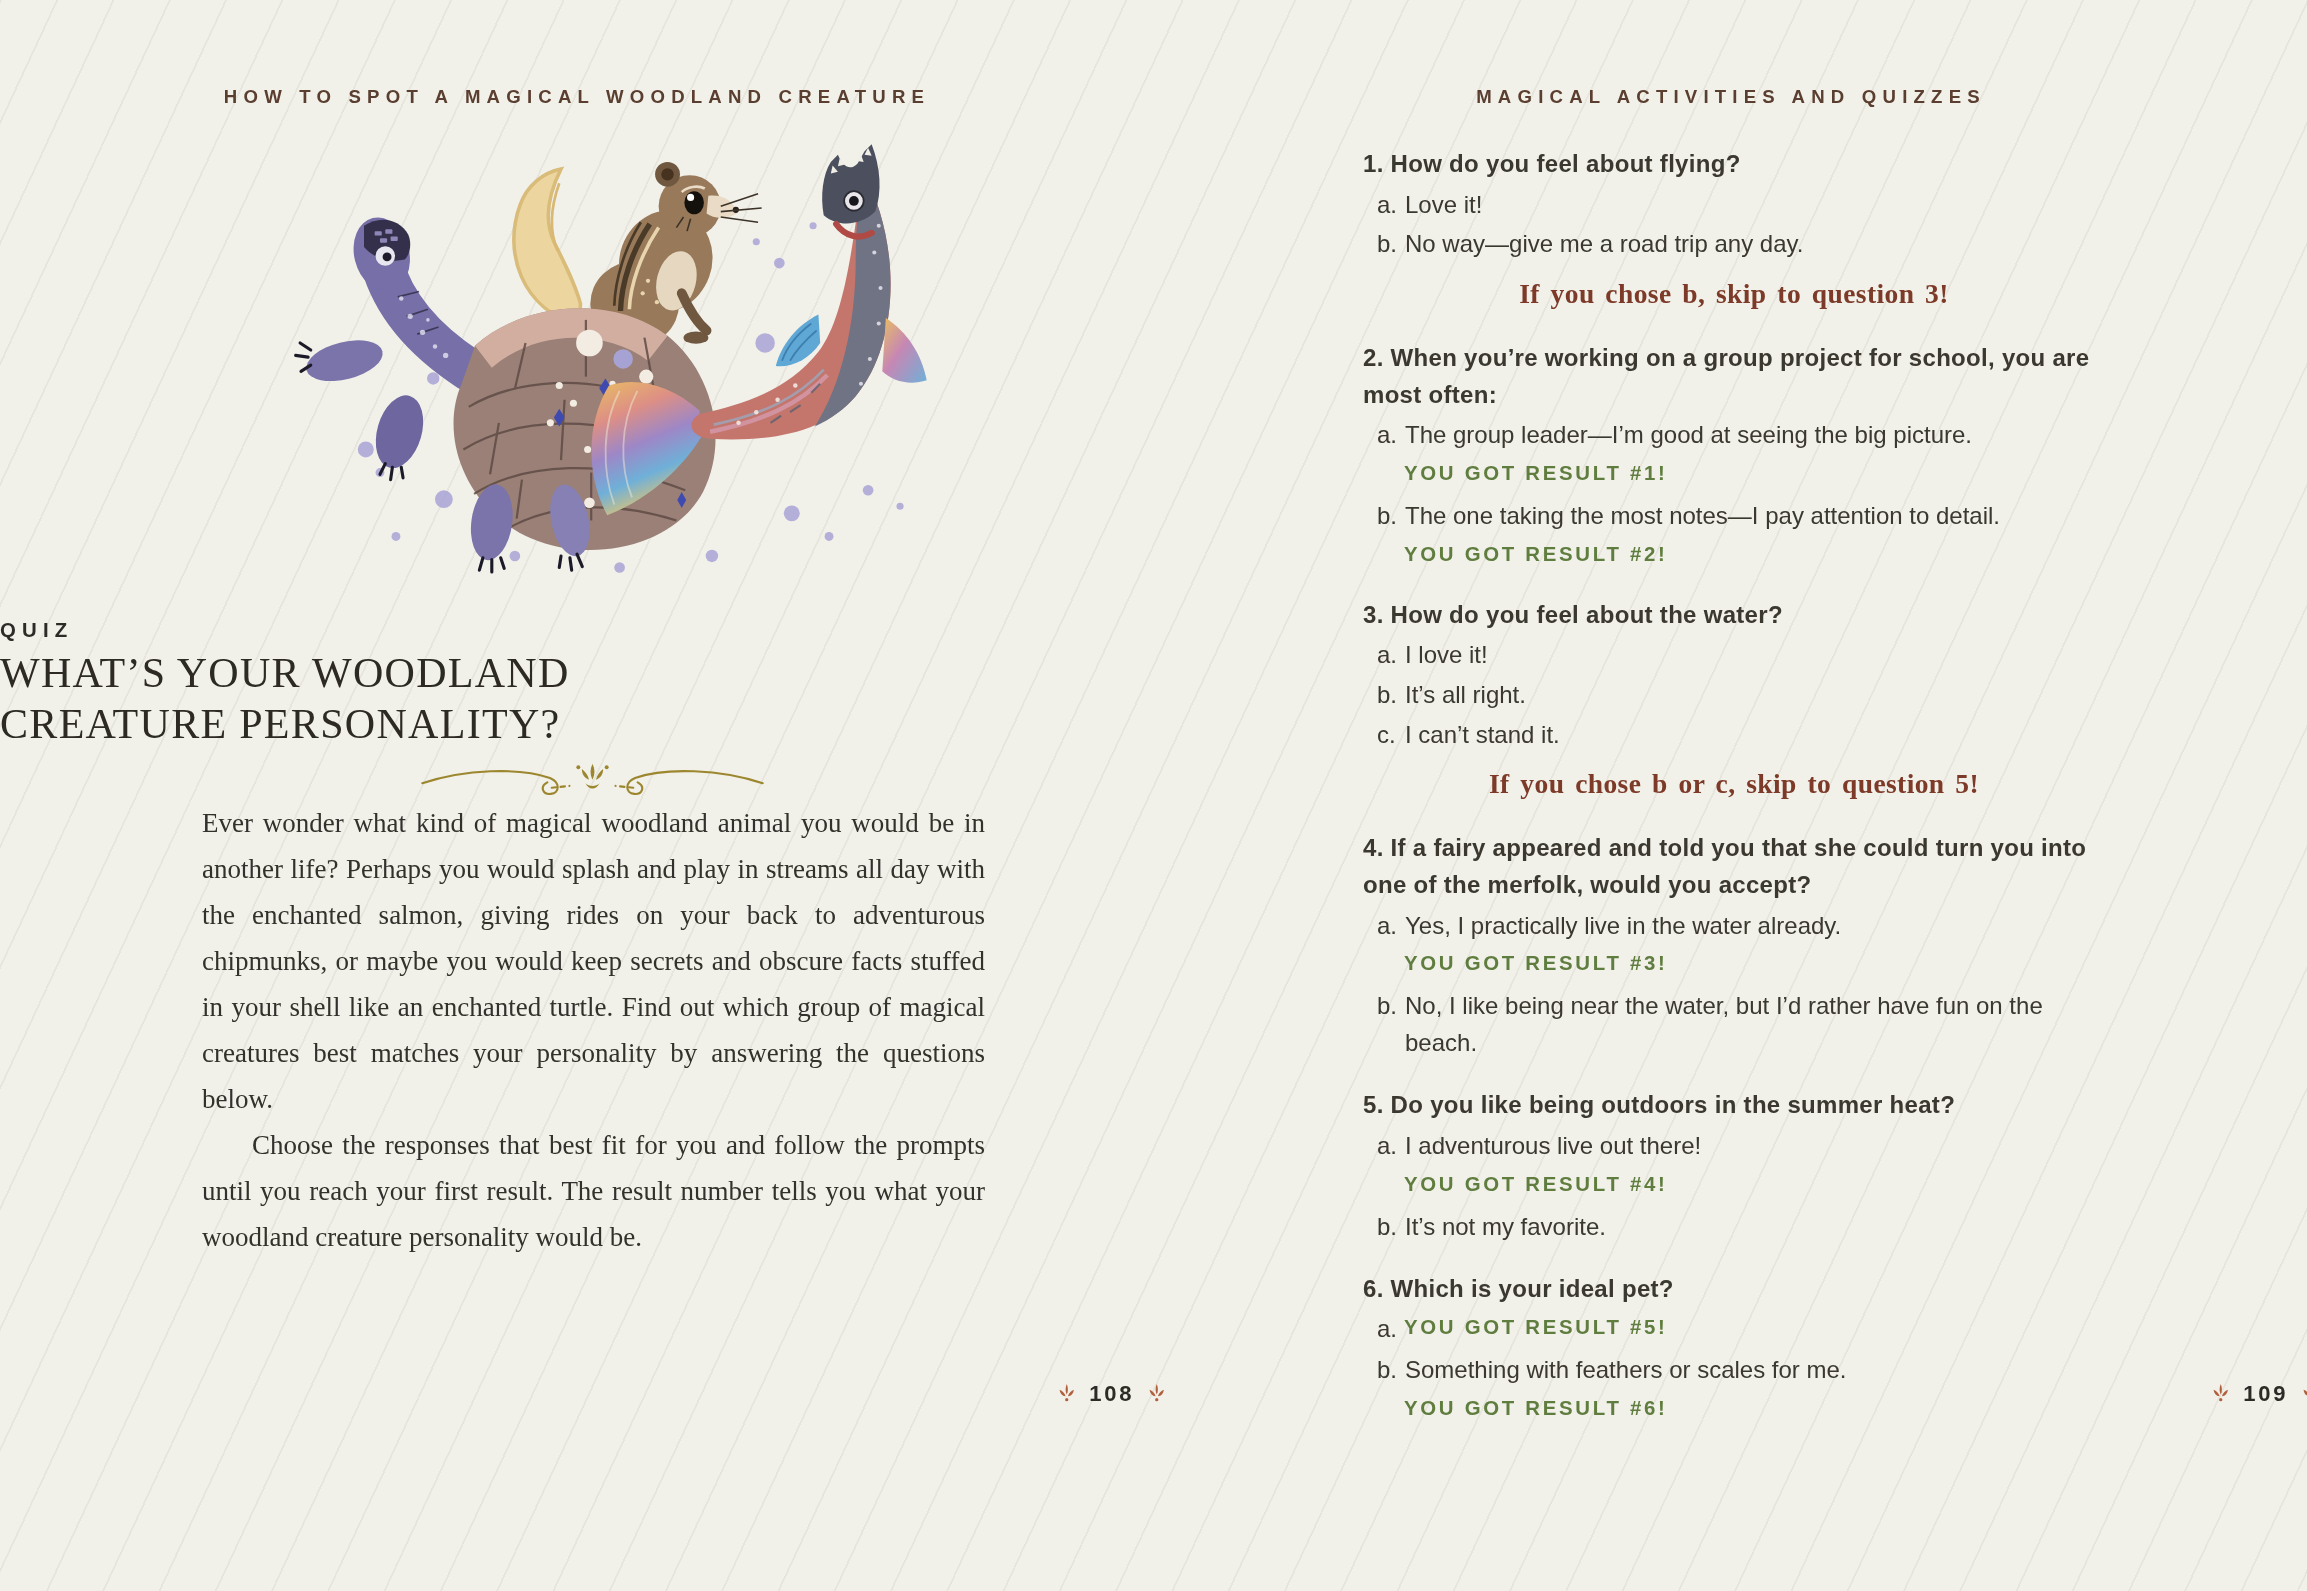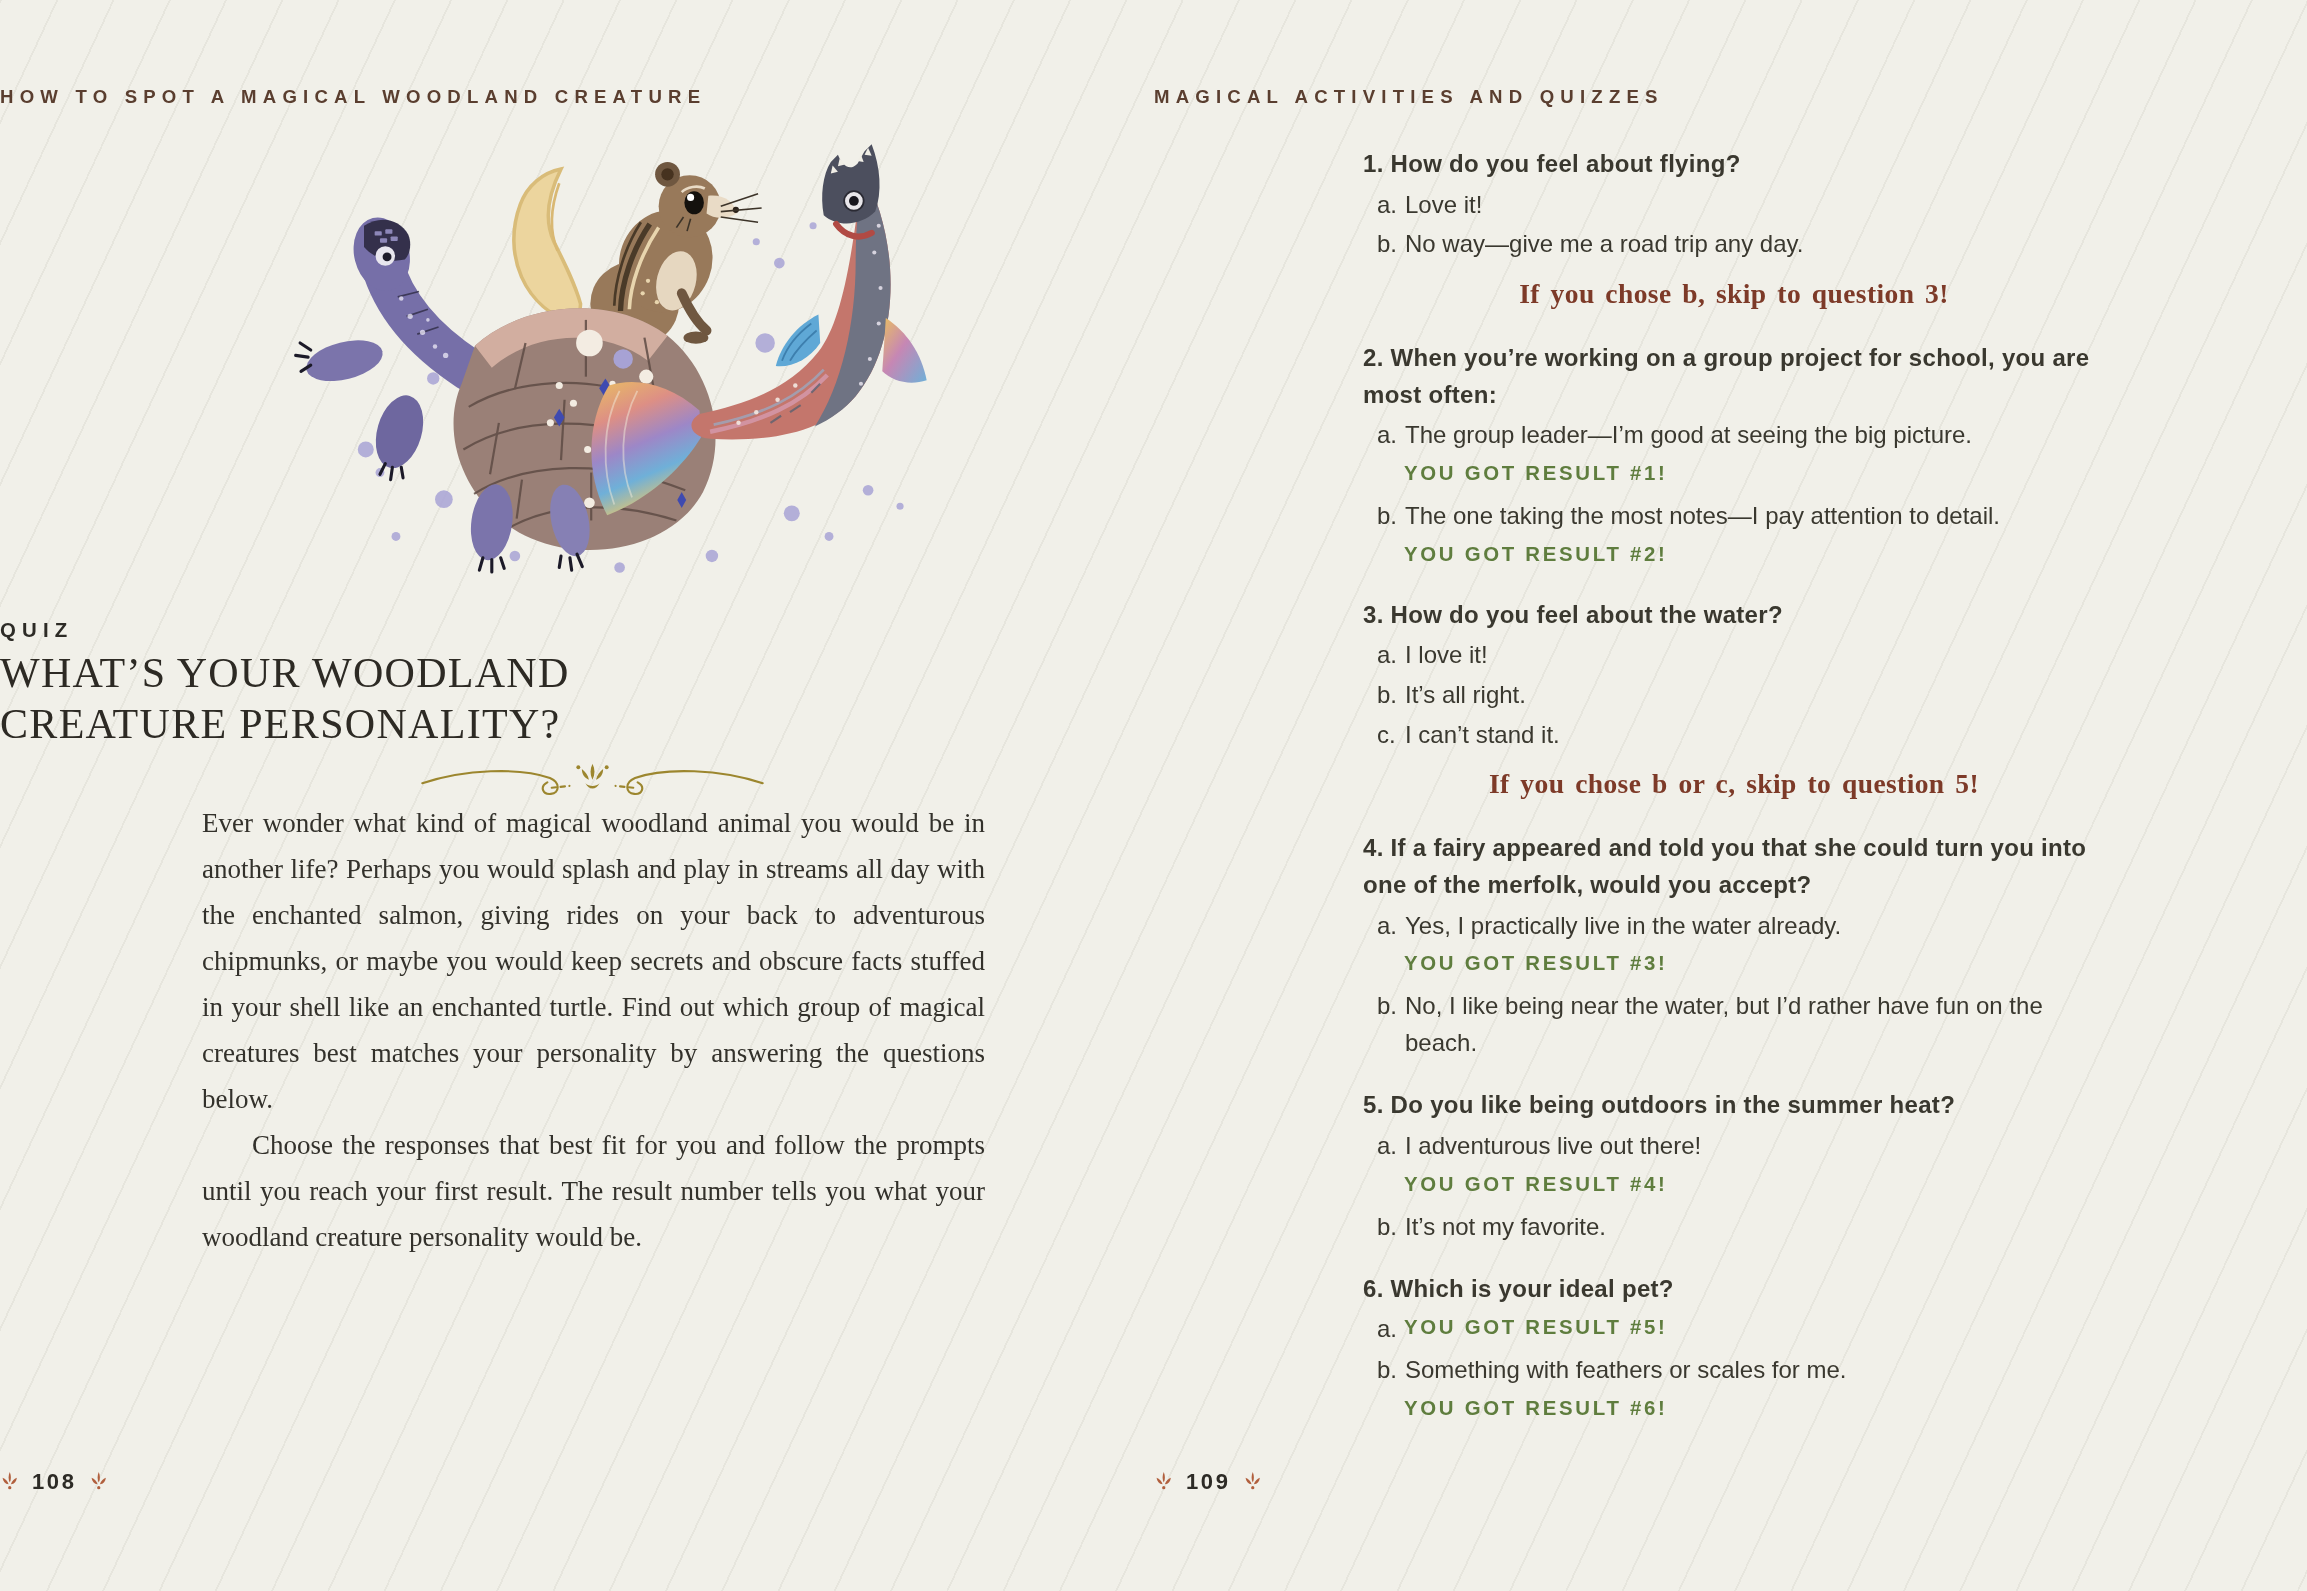--- a/index.html
+++ b/index.html
@@ -12,21 +12,21 @@
   .spread{
     position:relative;width:2307px;height:1592px;
     background:
       repeating-linear-gradient(115deg,
         rgba(176,174,160,0.16) 0px, rgba(176,174,160,0.16) 1.8px,
         rgba(0,0,0,0) 1.8px, rgba(0,0,0,0) 51px),
       #f1f0e9;
   }
   
   .running-head{
-    position:absolute;top:85px;width:1154px;text-align:left;
+    position:absolute;top:85px;width:1154px;text-align:center;
     font:700 18.6px/23px "Liberation Sans",sans-serif;
     letter-spacing:6.2px;color:#5a3e2f;
   }
   .running-head.left{left:0;}
   .running-head.right{left:1154px;}
   
   .illustration{position:absolute;left:293px;top:115px;width:639px;height:479px;}
   .illustration svg{width:100%;height:100%;display:block;}
   
   .quiz-label{
@@ -43,21 +43,21 @@
   
   .body-text{
     position:absolute;top:800px;left:202px;width:783px;
     font:400 27px/46px "Liberation Serif",serif;color:#33312b;
     text-align:justify;
   }
   .body-text p{margin:0;}
   .body-text p + p{text-indent:50px;}
   
   .folio{
-    position:absolute;top:1468px;width:1154px;text-align:left;
+    position:absolute;top:1380px;width:1154px;text-align:right;padding-left:12px;
   }
   .folio.left{left:0;}
   .folio.right{left:1154px;}
   .folio-inner{display:inline-flex;align-items:center;gap:12.4px;}
   .folio-num{font:700 22px/27px "Liberation Sans",sans-serif;letter-spacing:2.7px;color:#2d2b26;}
   .fleuron{display:inline-block;width:19.5px;height:21px;}
   .fleuron svg{width:100%;height:100%;display:block;}
   .fleuron.flip{transform:scaleX(-1);}
   
   .questions{position:absolute;top:145px;left:1347px;width:774px;}

